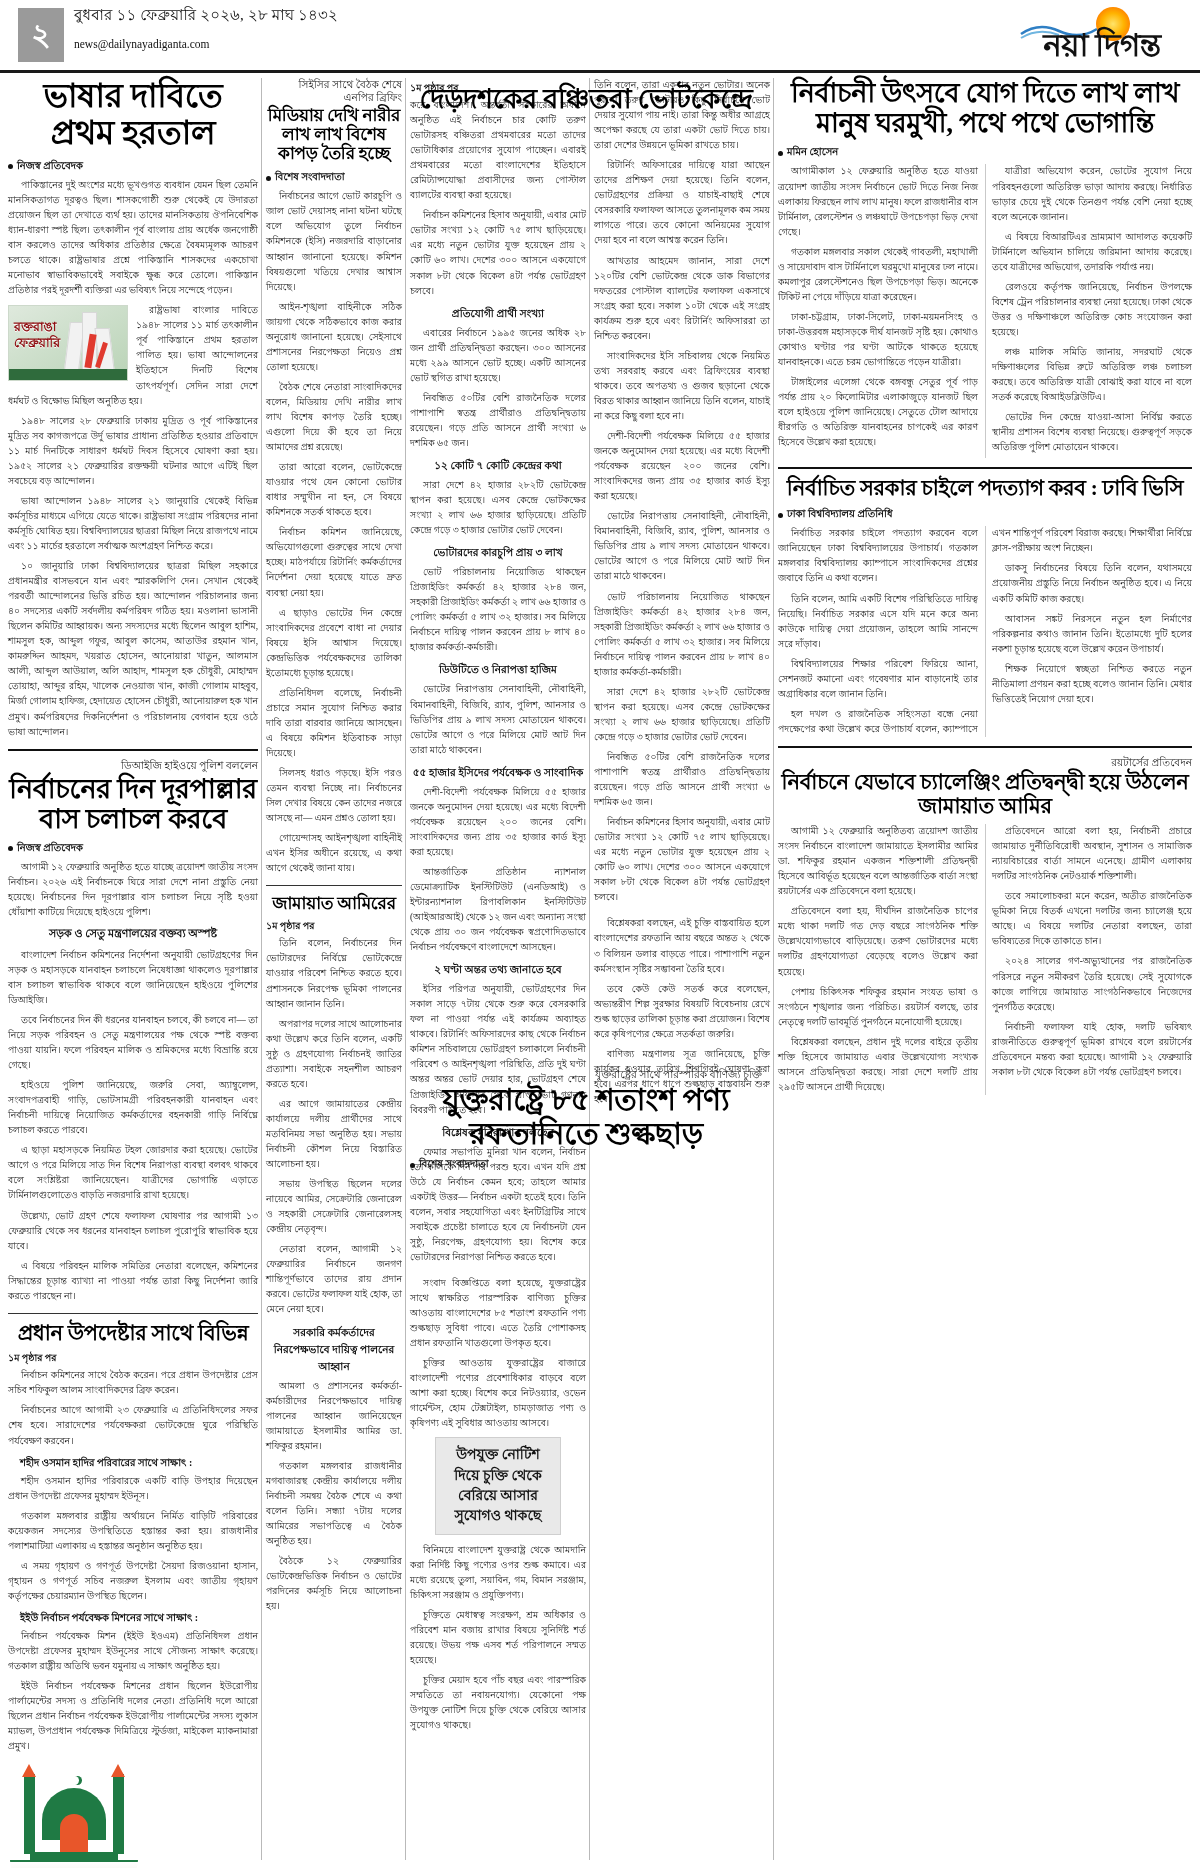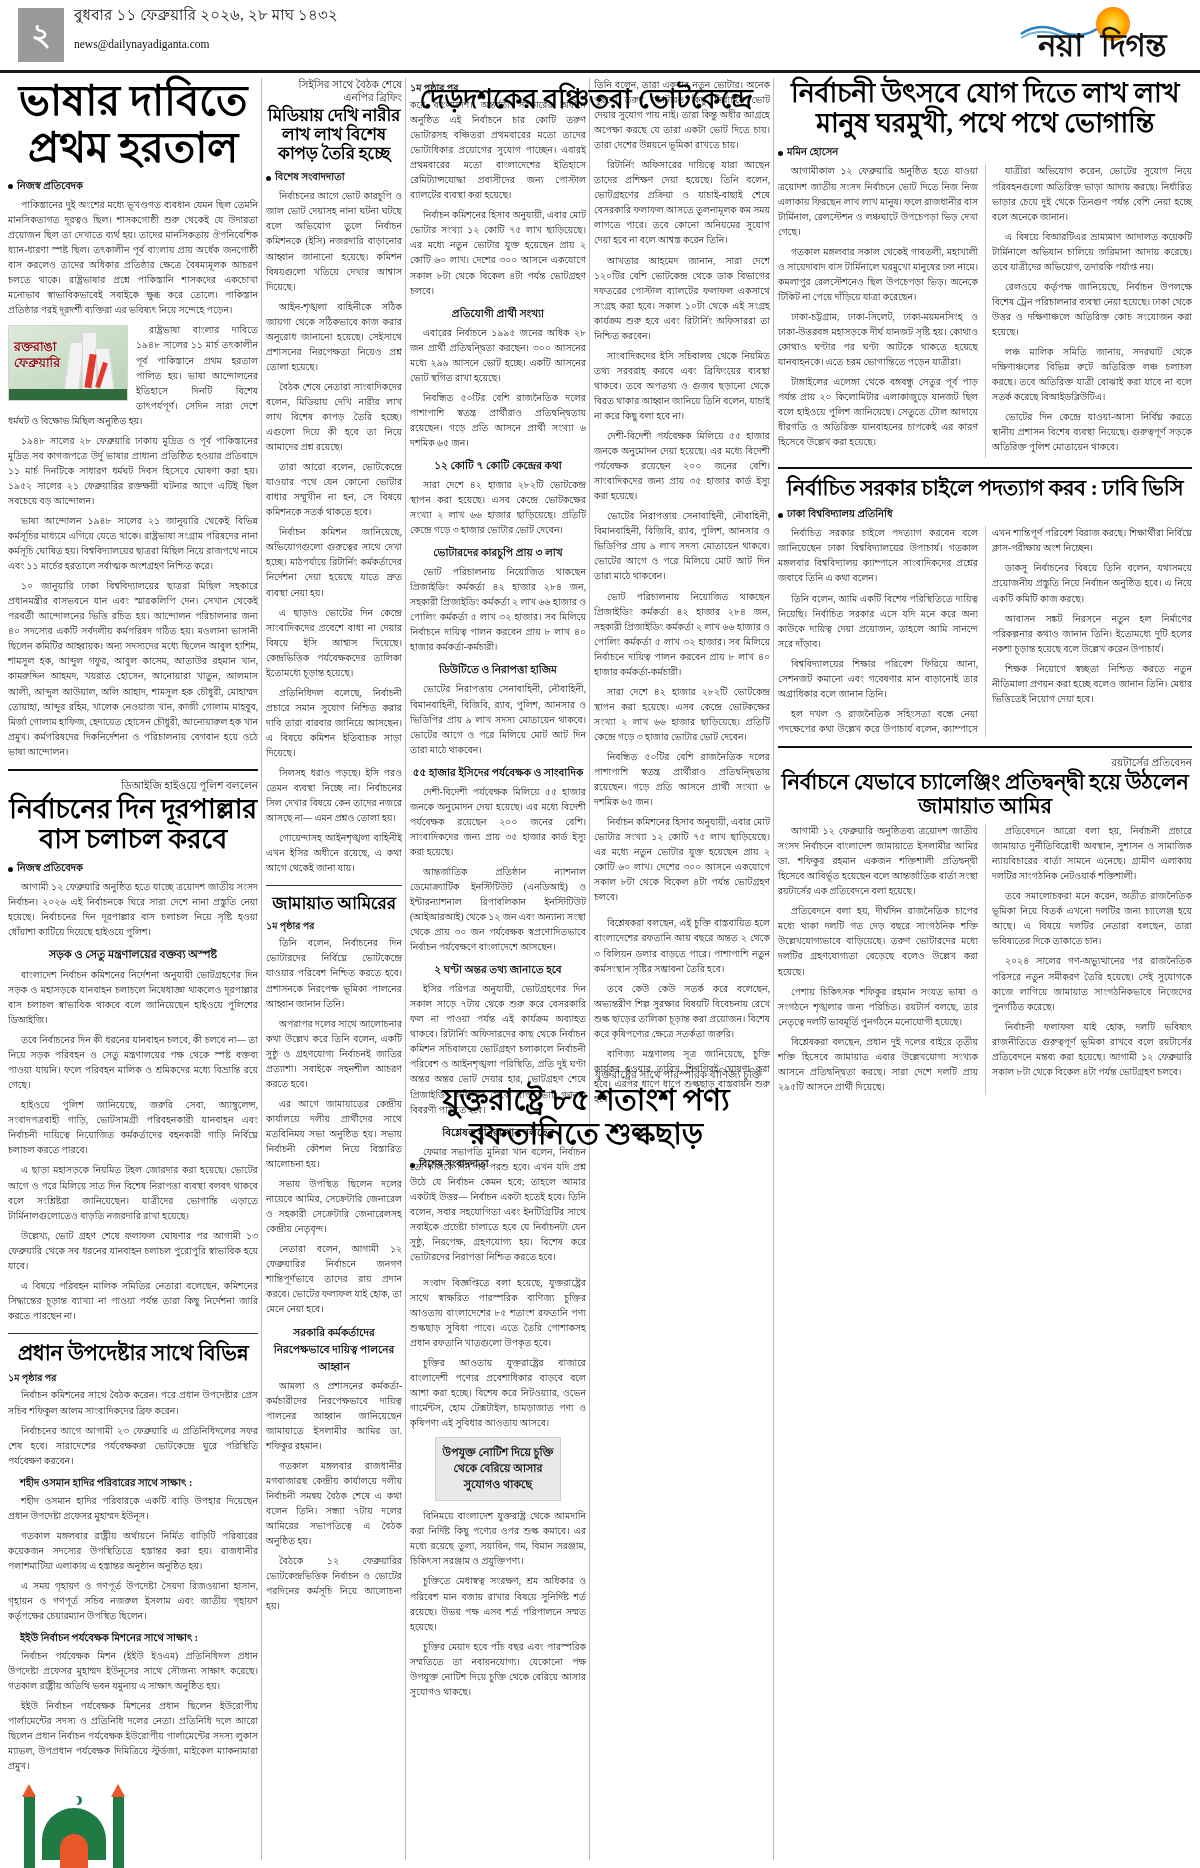--- a/index.html
+++ b/index.html
@@ -21,21 +21,21 @@
   .email{position:absolute;left:74px;top:38px;font-size:11.5px;}
   .logo{position:absolute;right:10px;top:5px;width:176px;height:60px;}
   .logo .sun{
     position:absolute;left:82px;top:2px;width:34px;height:34px;border-radius:50%;
     background:radial-gradient(circle at 50% 50%,#ffe46a 0%,#ffb300 45%,#ff7a00 80%,#ff5a00 100%);
   }
   .logo .wave{position:absolute;left:6px;top:18px;width:78px;height:16px;}
   .logo .word{
     position:absolute;left:0;top:16px;width:176px;text-align:center;
     font-size:31px;font-weight:700;letter-spacing:-.5px;color:#111;
-    font-family:Liberation Mono, monospace;
+    font-family:Liberation Serif, serif;
   }
   .rule-top{position:absolute;left:0;top:70px;width:1200px;height:3px;background:#1a1a1a;}
 
   
   .grid{position:absolute;left:8px;top:78px;width:1184px;height:1782px;}
   .col{position:absolute;top:0;height:1782px;}
   .c1{left:0;width:250px;}
   .c2{left:258px;width:136px;}
   .c3{left:402px;width:176px;}
   .c4{left:586px;width:176px;}
@@ -43,21 +43,21 @@
   .vline{position:absolute;top:0;width:1px;height:1782px;background:#b9b9b9;}
 
   
   .kicker{
     font-size:10.5px;text-align:right;color:#222;margin:0 0 2px 0;line-height:1.25;
   }
   h1.hl{
     font-weight:700;text-align:center;line-height:1.12;margin:0 0 6px 0;color:#000;
     letter-spacing:-.3px;
   }
-  .hl-xl{font-size:42px;}
+  .hl-xl{font-size:33px;}
   .hl-lg{font-size:27px;}
   .hl-md{font-size:21px;}
   .hl-sm{font-size:17px;}
   .hl-narrow{font-size:17px;}
   .byline{
     font-size:10px;font-weight:700;margin:5px 0 3px 0;color:#111;
   }
   .byline::before{
     content:"";display:inline-block;width:5px;height:5px;border-radius:50%;
     background:#111;margin-right:4px;vertical-align:middle;
@@ -90,21 +90,21 @@
   .feb-box .red2{left:90px;bottom:12px;width:5px;height:26px;transform:rotate(18deg);}
   .feb-box .grass{position:absolute;left:0;bottom:0;width:118px;height:11px;background:#2f6b3c;}
   .feb-box .ftxt{
     position:absolute;left:5px;top:14px;width:62px;color:#8f0f12;font-weight:700;
     font-size:12.5px;line-height:1.25;text-shadow:0 1px 0 #fff;
   }
 
   
   .pullquote{
     width:112px;margin:6px auto 8px;padding:7px 6px;background:#e9e9e9;
-    border:1px solid #cfcfcf;text-align:center;font-size:11px;font-weight:700;
+    border:1px solid #cfcfcf;text-align:center;font-size:14px;font-weight:700;
     line-height:1.45;color:#151515;
   }
   
   .inset{
     font-size:11px;font-weight:700;line-height:1.4;text-align:center;
     margin:6px 0 6px;color:#111;
   }
 
   
   .mosque{position:relative;width:132px;height:118px;margin:8px 0 0 0;overflow:hidden;}

